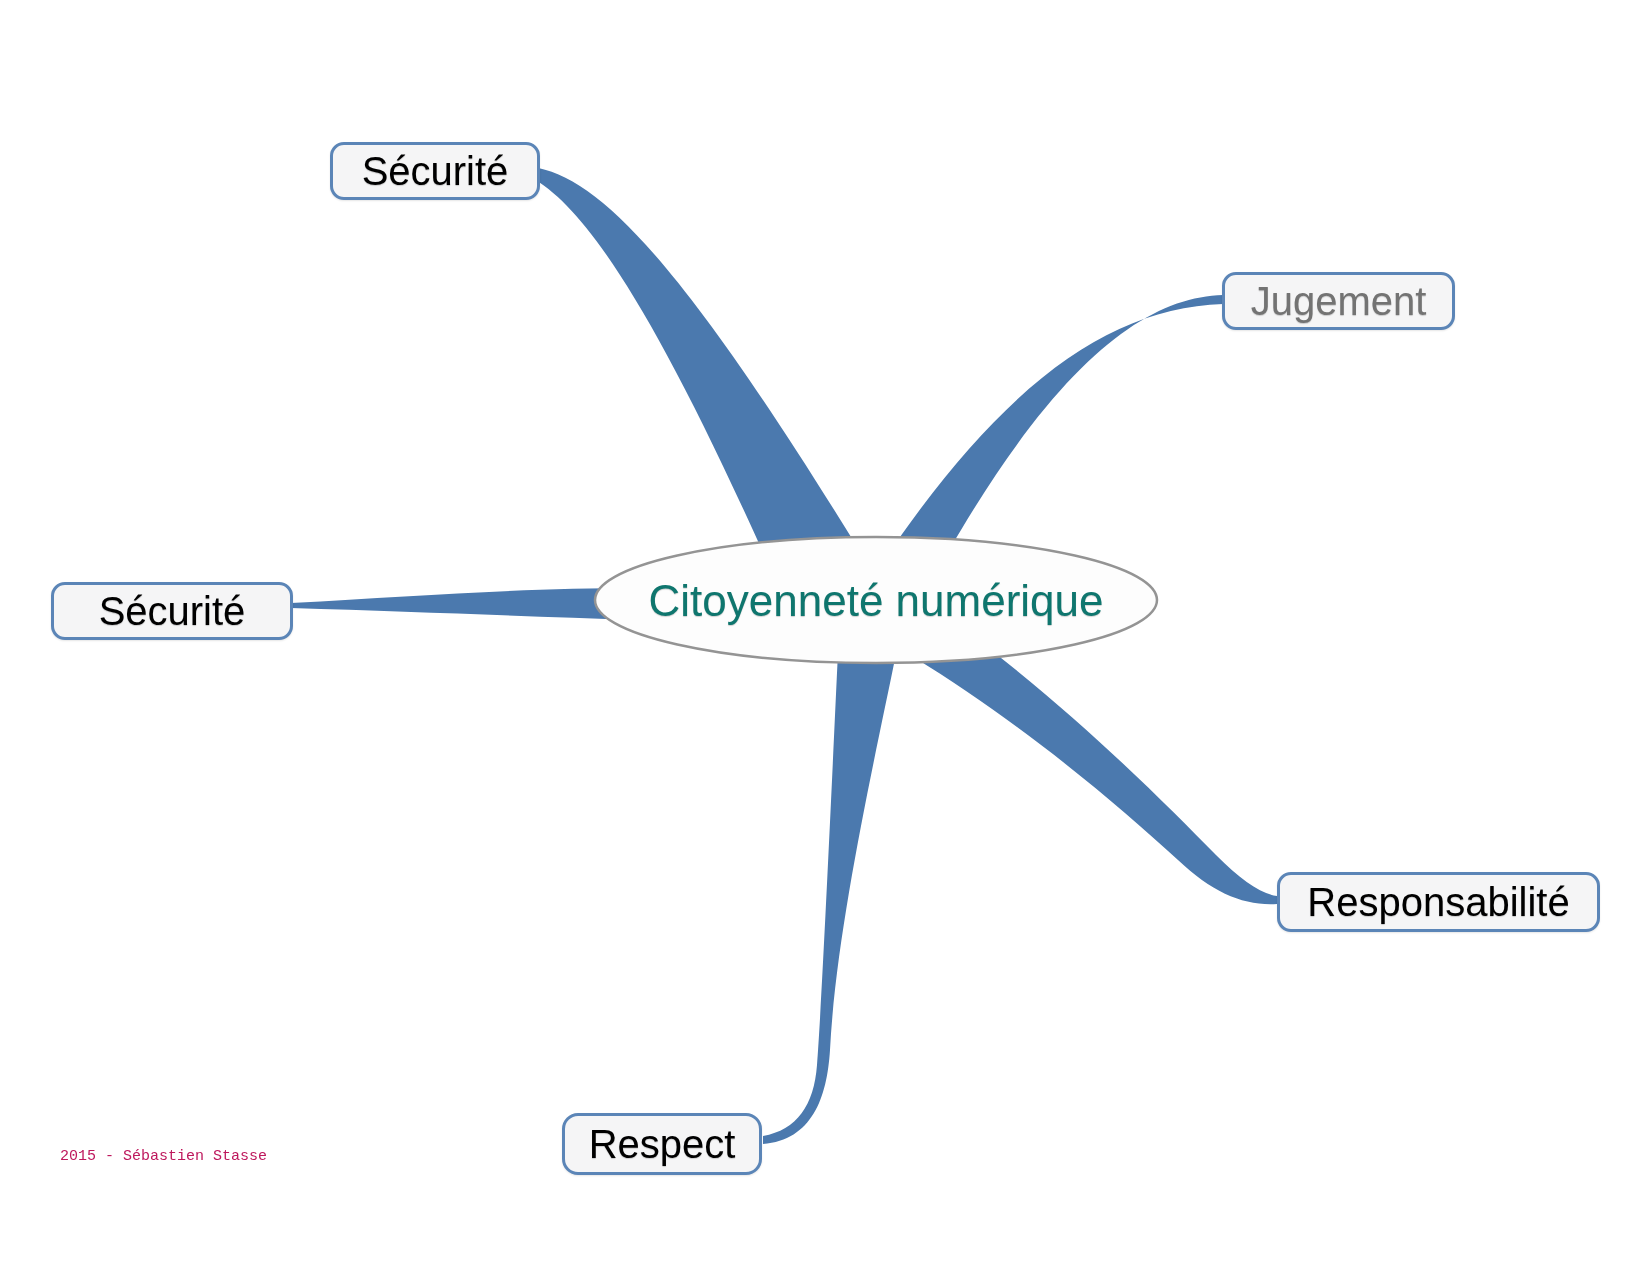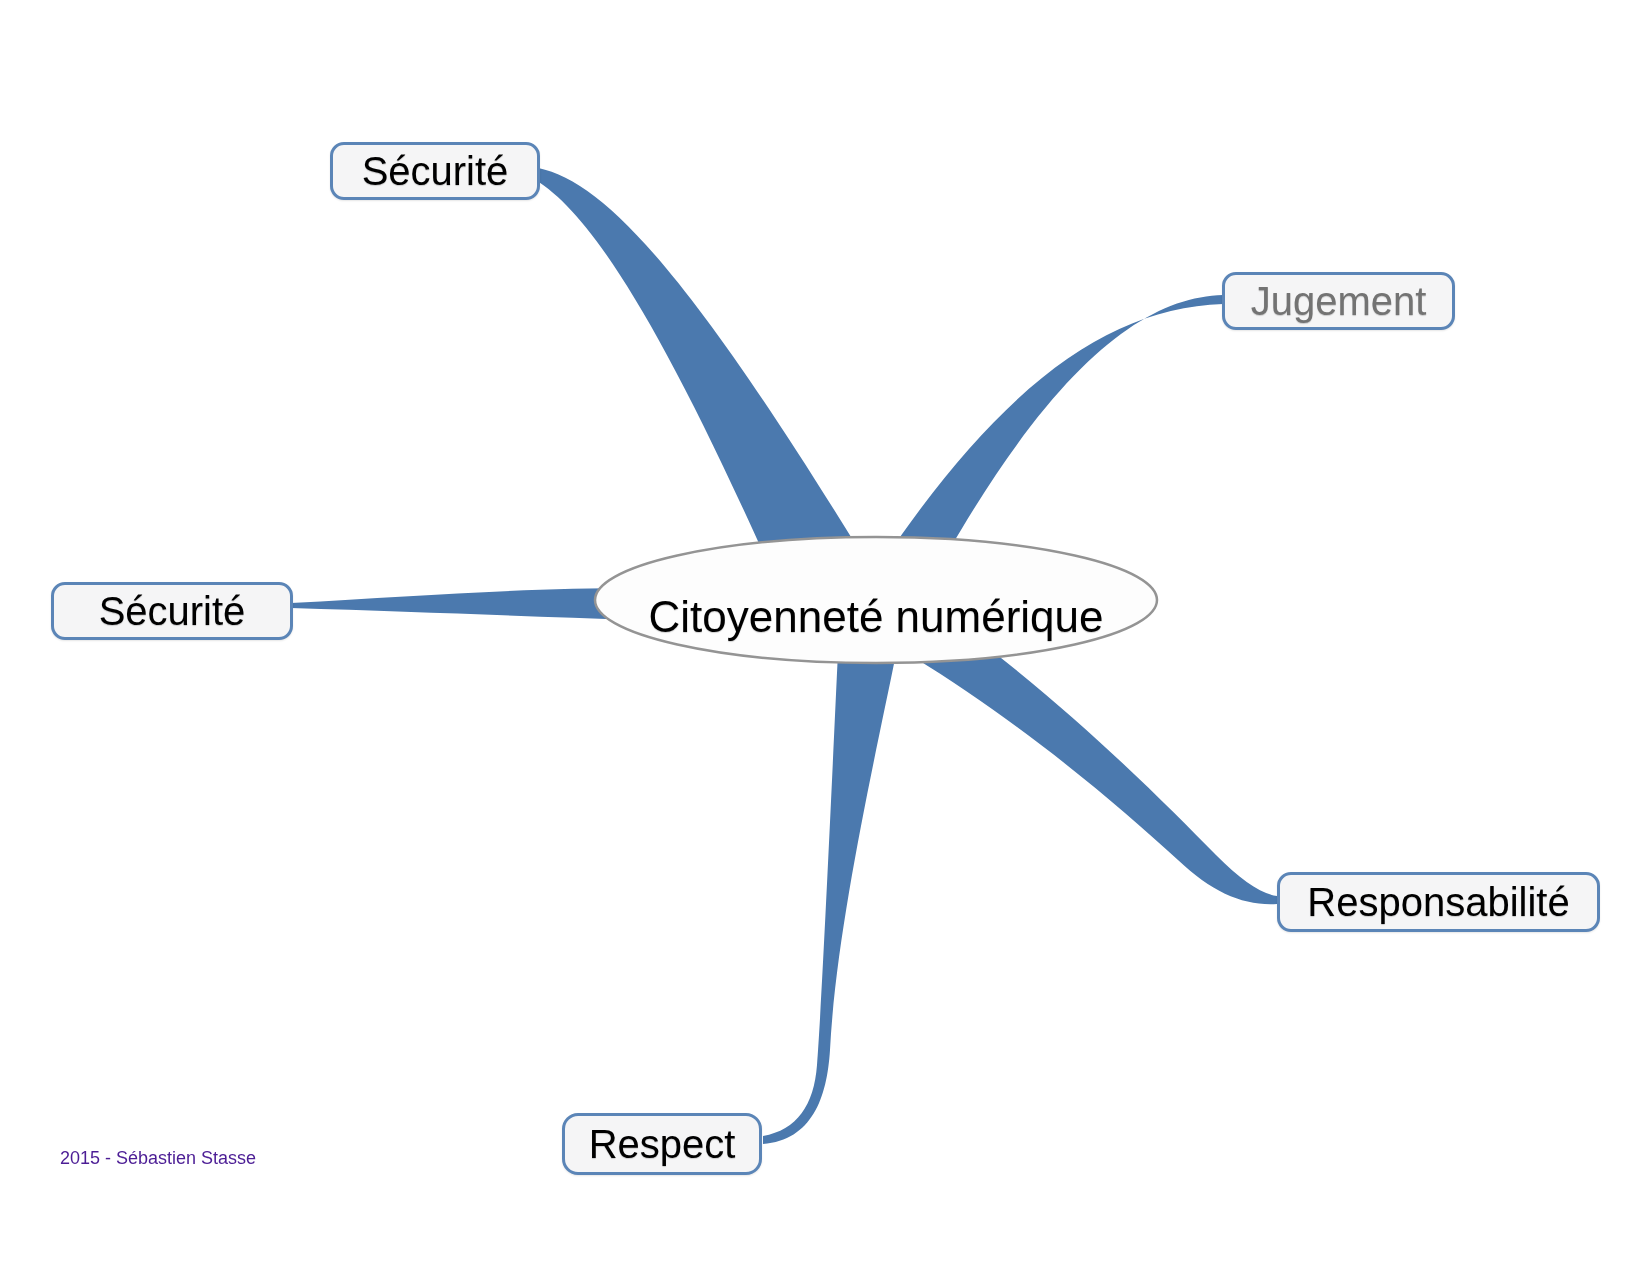--- a/index.html
+++ b/index.html
@@ -50,22 +50,23 @@
     transform: translate(-50%, -50%);
     font-size: 44px;
     color: #000000;
     white-space: nowrap;
     text-shadow: 0 1px 1px rgba(0,0,0,0.18);
   }
   .footer-credit {
     position: absolute;
     left: 60px;
     top: 1148px;
-    font-size: 18px;
-    color: #4c1d95;
+    font-size: 15px;
+    color: #be185d;
+    font-family: Liberation Mono, monospace;
   }
 </style>
 </head>
 <body>
 
 <div class="canvas">
 
   <svg class="mindmap-svg" viewBox="0 0 1650 1275" xmlns="http://www.w3.org/2000/svg">
 
     <path class="branch" d="M 532 167
@@ -94,21 +95,21 @@
              C 832 780, 822 1000, 817 1065
              C 814 1105, 797 1130, 763 1136
              L 763 1144
              C 812 1140, 827 1098, 830 1050
              C 836 930, 874 762, 896 654
              Z" fill="#4b79ae"></path>
 
     <ellipse class="center-ellipse" cx="876" cy="600" rx="281" ry="63" fill="#fdfdfd" stroke="#949494" stroke-width="2.5"></ellipse>
   </svg>
 
-  <div class="central-title" style="color: #000000; margin-top: 16px;">Citoyenneté numérique</div>
+  <div class="central-title" style="color: #0f766e;">Citoyenneté numérique</div>
 
   <div class="node node-securite" style="border-color: rgb(91, 133, 183); background: rgb(245, 245, 246); color: rgb(0, 0, 0);">
     <span>Sécurité</span>
   </div>
 
   <div class="node node-jugement" style="border-color: rgb(91, 133, 183); background: rgb(245, 245, 246); color: #737373;">
     <span>Jugement</span>
   </div>
 
   <div class="node node-honnetete" style="border-color: rgb(91, 133, 183); background: rgb(245, 245, 246); color: rgb(0, 0, 0);">

